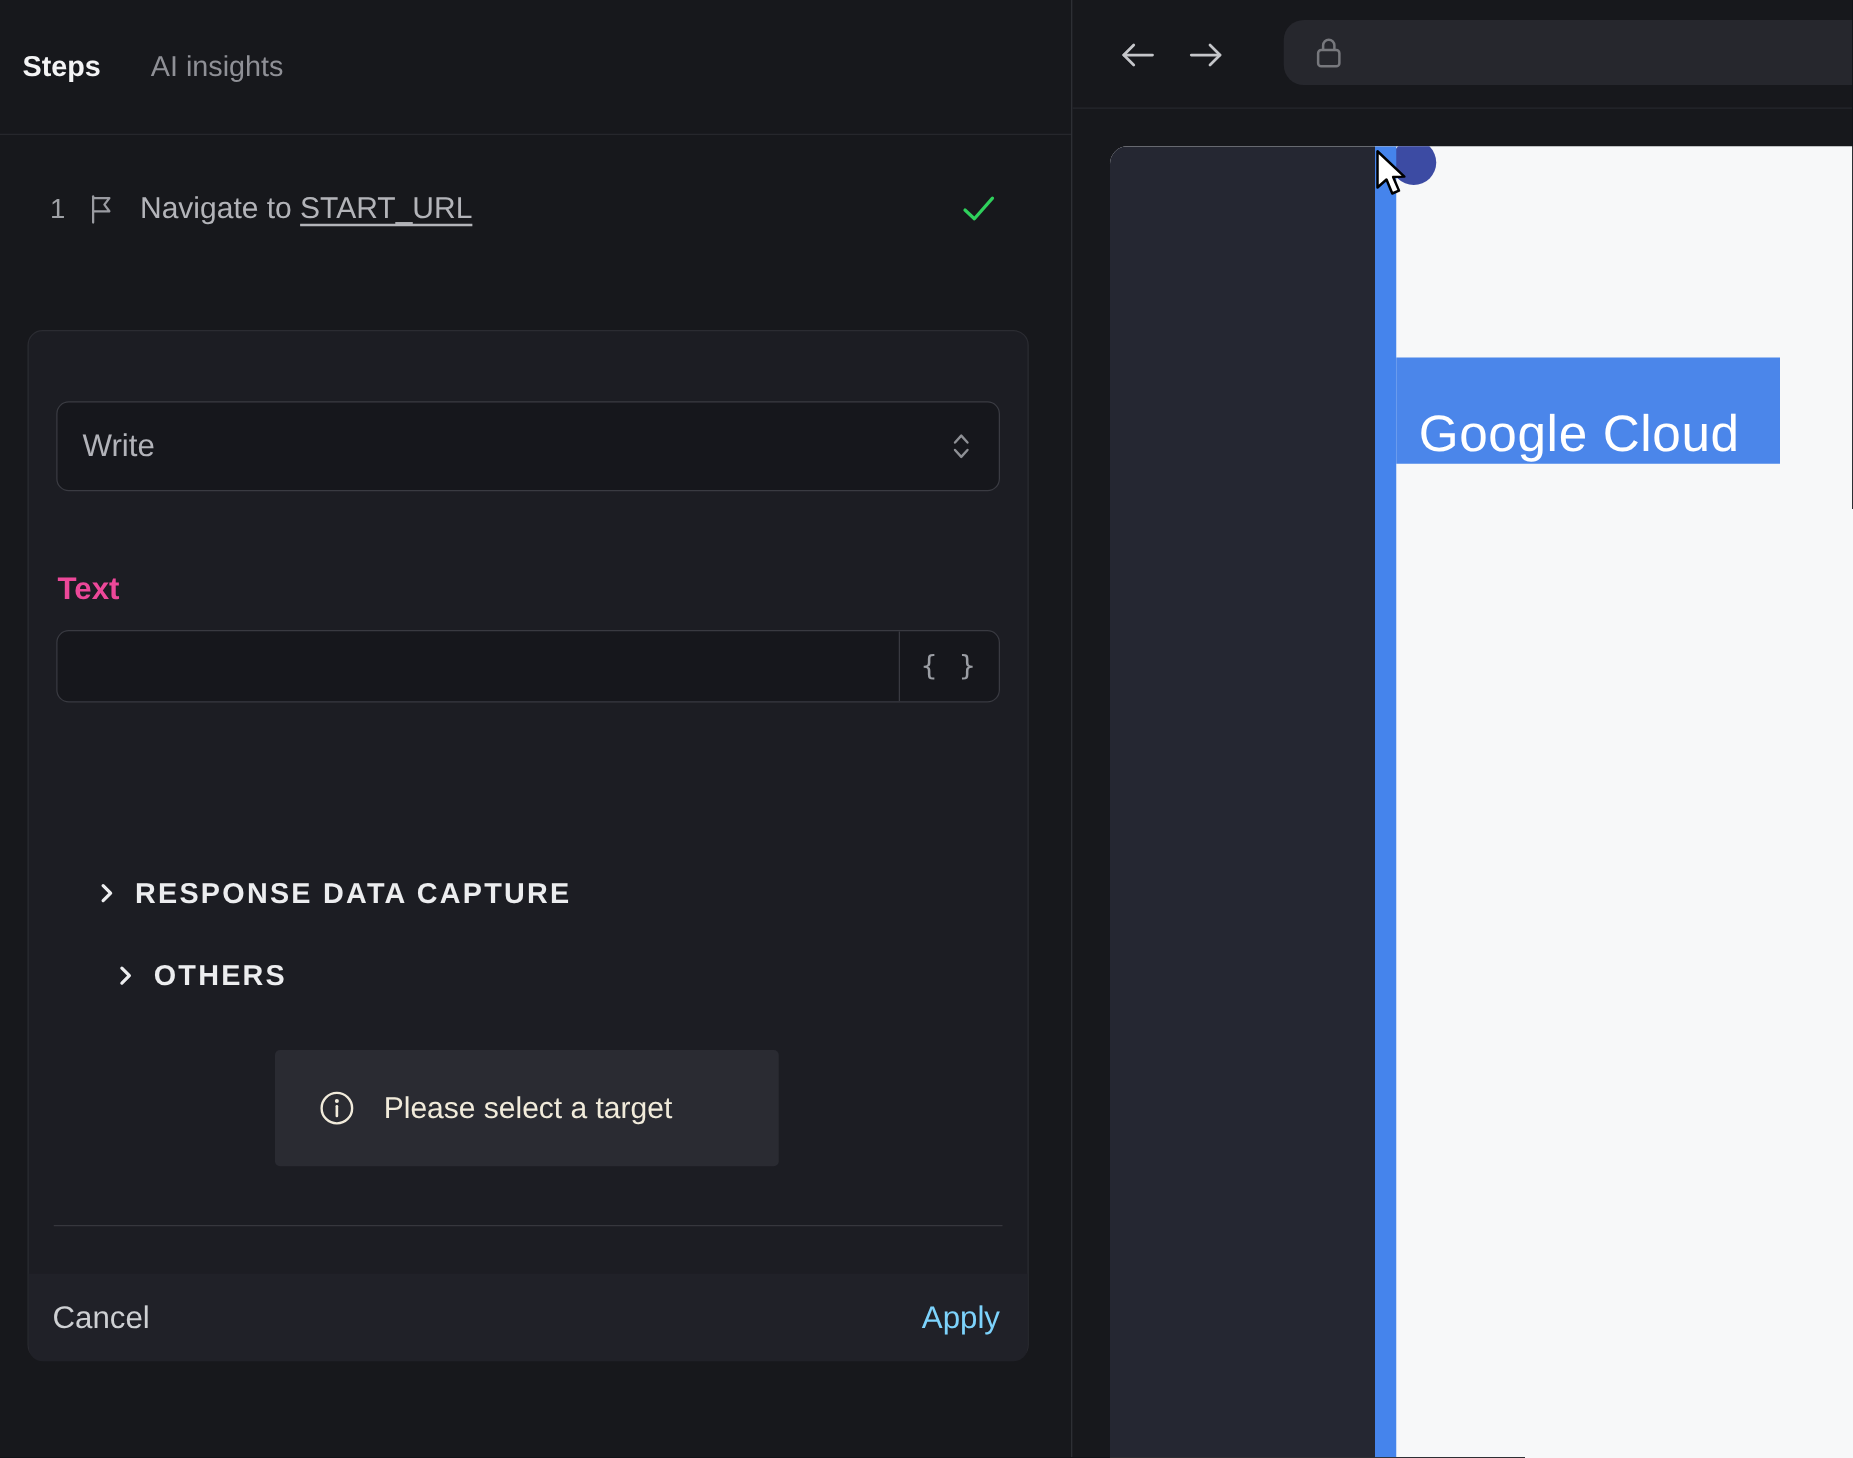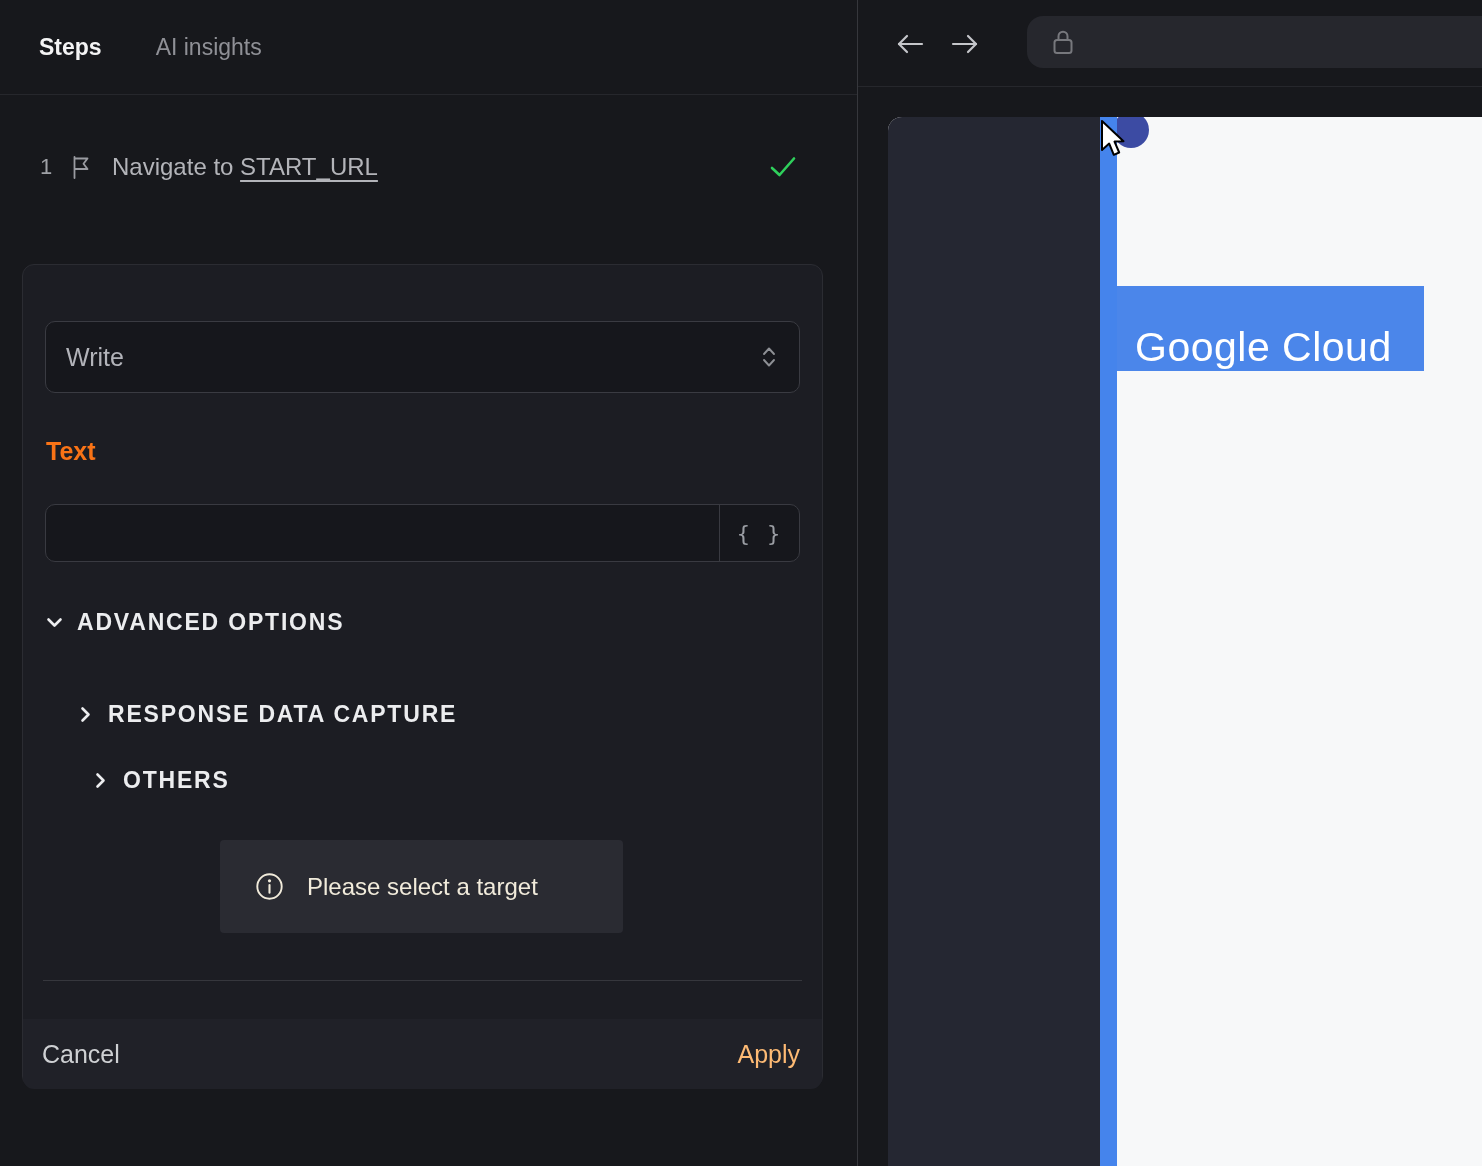--- a/index.html
+++ b/index.html
@@ -4,22 +4,22 @@
 <style>
   html,body{margin:0;padding:0;background:#101114;}
   .app{
     position:relative;width:1482px;height:1166px;overflow:hidden;
     background:#17181c;font-family:"Liberation Sans","DejaVu Sans",sans-serif;
     -webkit-font-smoothing:antialiased;
   }
   
   .left-panel{position:absolute;left:0;top:0;width:857px;height:1166px;background:#17181c;}
   .topbar{
-    position:absolute;left:0;top:0;right:0;height:95px;
-    display:flex;align-items:center;gap:54px;padding-left:39px;box-sizing:border-box;
+    position:absolute;left:0;top:0;right:0;height:108px;
+    display:flex;align-items:center;gap:40px;padding-left:18px;box-sizing:border-box;
     border-bottom:1px solid #26272c;
   }
   .tab{font-size:23px;color:#8f9096;cursor:pointer;}
   .tab-active{color:#f4f4f5;font-weight:600;}
   .step-row{
     position:absolute;left:0;top:143px;right:0;height:48px;
     display:flex;align-items:center;padding:0 59px 0 40px;box-sizing:border-box;
   }
   .step-num{font-size:22px;color:#9fa1a6;width:30px;flex:0 0 auto;}
   .step-flag{flex:0 0 auto;margin-right:19px;display:flex;align-items:center;}
@@ -31,21 +31,21 @@
     position:absolute;left:22px;top:264px;width:801px;height:824px;
     background:#1c1d23;border:1px solid #2b2c32;border-radius:12px;box-sizing:border-box;
   }
   .select{
     position:absolute;left:22px;top:56px;width:755px;height:72px;
     background:#16171c;border:1px solid #3a3b42;border-radius:10px;box-sizing:border-box;
     display:flex;align-items:center;justify-content:space-between;
     padding:0 20px;cursor:pointer;
   }
   .select-value{font-size:25px;color:#b2b3b9;}
-  .field-label{position:absolute;left:23px;top:172px;font-size:25px;font-weight:700;color:#f97316;}
+  .field-label{position:absolute;left:23px;top:192px;font-size:25px;font-weight:700;color:#ec4899;}
   .input-group{
     position:absolute;left:22px;top:239px;width:755px;height:58px;
     background:#16171c;border:1px solid #393a41;border-radius:10px;box-sizing:border-box;
     display:flex;align-items:stretch;overflow:hidden;
   }
   .text-input{
     flex:1;background:transparent;border:none;outline:none;color:#d7d8db;
     font-size:23px;padding:0 16px;font-family:"Liberation Sans","DejaVu Sans",sans-serif;
   }
   .var-btn{
@@ -72,21 +72,21 @@
   .card-footer{
     position:absolute;left:0;right:0;top:754px;height:70px;background:#202128;
     border-radius:0 0 11px 11px;display:flex;align-items:center;justify-content:space-between;
     padding:0 22px 0 19px;box-sizing:border-box;
   }
   .btn-cancel,.btn-apply{
     background:transparent;border:none;font-size:25px;cursor:pointer;padding:0;
     font-family:"Liberation Sans","DejaVu Sans",sans-serif;
   }
   .btn-cancel{color:#ced0d3;}
-  .btn-apply{color:#fdba74;}
+  .btn-apply{color:#7dd3fc;}
   
   .vdivider{position:absolute;left:857px;top:0;width:1px;height:1166px;background:#36373c;}
   
   .right-panel{position:absolute;left:858px;top:0;width:624px;height:1166px;background:#17181c;}
   .browser-topbar{
     position:absolute;left:0;top:0;right:0;height:87px;border-bottom:1px solid #26272c;box-sizing:border-box;
   }
   .nav-btn{position:absolute;top:29px;width:32px;height:30px;display:flex;align-items:center;cursor:pointer;}
   .nav-back{left:36px;}
   .nav-fwd{left:91px;}
@@ -149,28 +149,20 @@
         </span>
       </div>
 
       <div class="field-label">Text</div>
 
       <div class="input-group">
         <input class="text-input" type="text" value="" style="">
         <button class="var-btn">{ }</button>
       </div>
 
-      <div class="adv-header">
-        <span class="icon">
-          <svg width="19" height="19" viewBox="0 0 19 19" fill="none">
-            <path d="M3.5 6.5 L9.5 12.5 L15.5 6.5" stroke="#ecedef" stroke-width="2.6" fill="none" stroke-linecap="round" stroke-linejoin="round"></path>
-          </svg>
-        </span>
-        <span>ADVANCED OPTIONS</span>
-      </div>
 
       <div class="sub-header sub-r1">
         <span class="icon">
           <svg width="19" height="19" viewBox="0 0 19 19" fill="none">
             <path d="M6.5 3.5 L12.5 9.5 L6.5 15.5" stroke="#ecedef" stroke-width="2.6" fill="none" stroke-linecap="round" stroke-linejoin="round"></path>
           </svg>
         </span>
         <span>RESPONSE DATA CAPTURE</span>
       </div>
 

